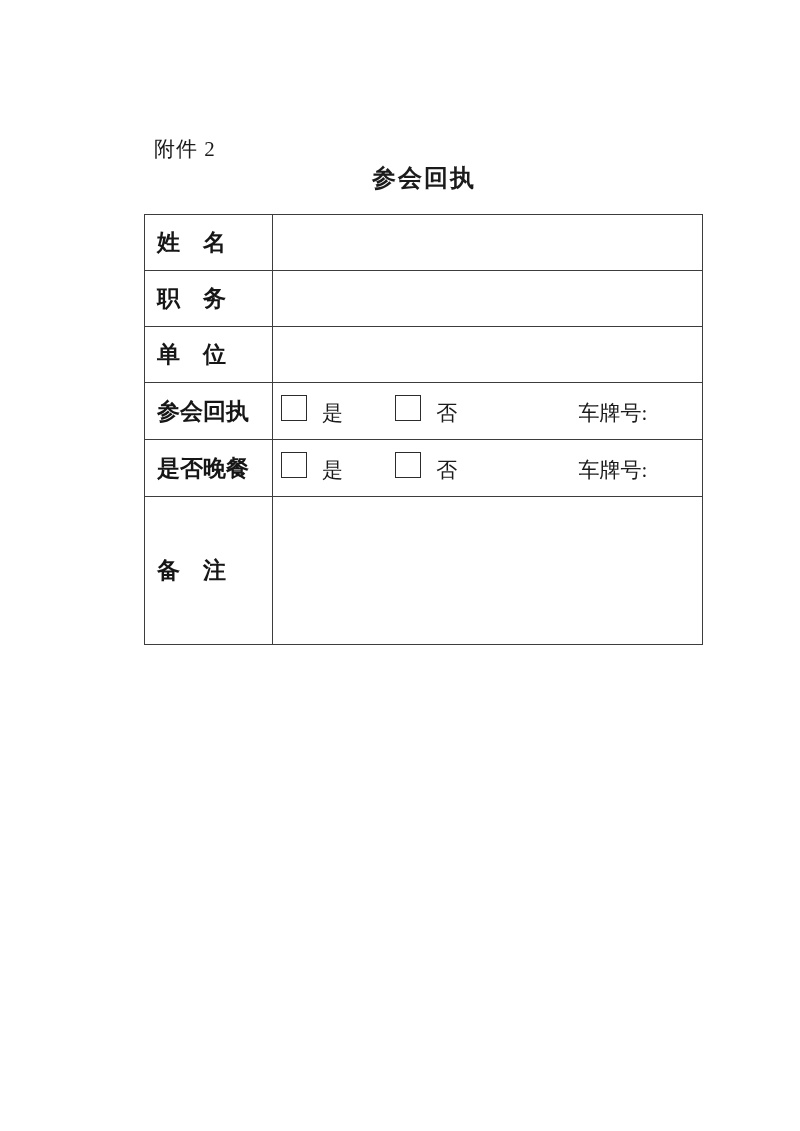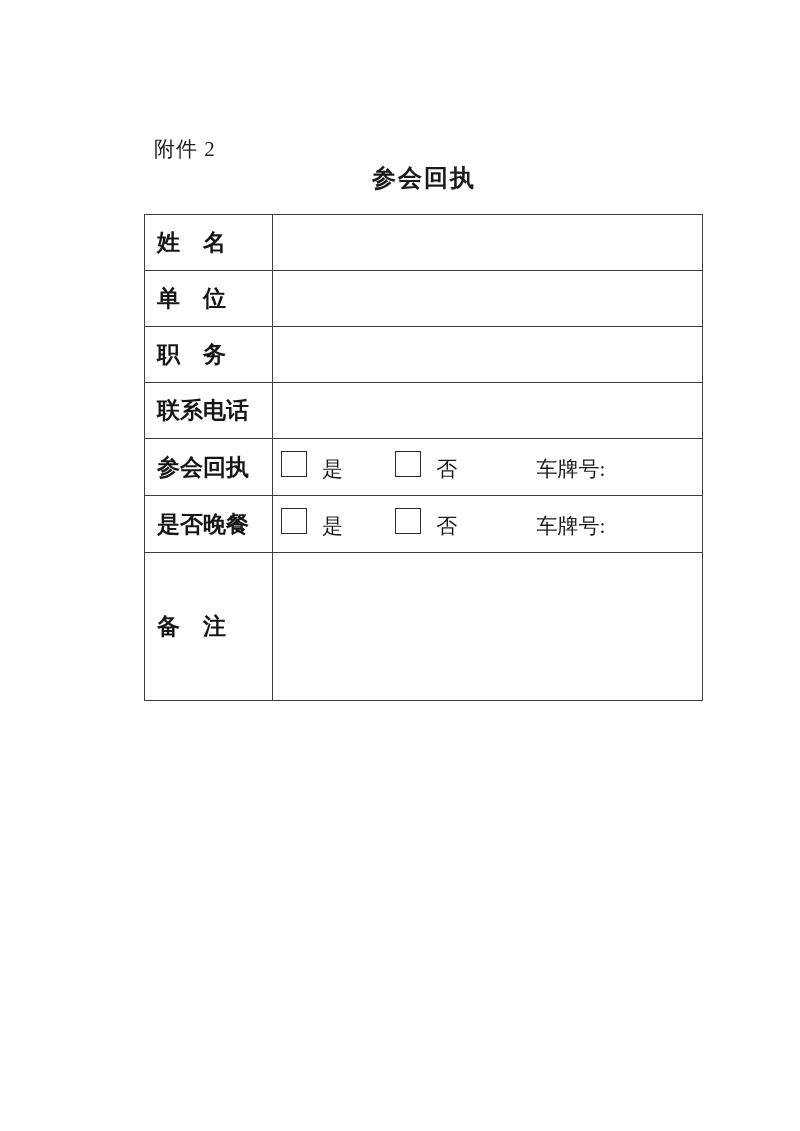--- a/index.html
+++ b/index.html
@@ -60,53 +60,49 @@
   .cb {
     display: inline-block;
     width: 14px;
     height: 14px;
     border: 1px solid #2c2c2c;
     background: #ffffff;
     vertical-align: -1px;
     margin-right: 3px;
   }
   .gap1 { margin-left: 35px; }
-  .plate-label { margin-left: 50px; }
+  .plate-label { margin-left: 92px; }
   .opt-label { letter-spacing: 0; }
 </style>
 </head>
 <body>
 
 <div class="page">
 
   <div class="attachment">附件 2</div>
 
   <div class="title">参会回执</div>
 
   <table class="form-table">
     <tbody>
       <tr class="r-std">
         <td class="label-cell">姓　名</td>
         <td class="value-cell"></td>
       </tr>
 
       <tr class="r-std">
-        <td class="label-cell">单　位</td>
-        <td class="value-cell"></td>
-      </tr>
-
-      <tr class="r-std">
         <td class="label-cell">职　务</td>
         <td class="value-cell"></td>
       </tr>
 
       <tr class="r-std">
-        <td class="label-cell">联系电话</td>
+        <td class="label-cell">单　位</td>
         <td class="value-cell"></td>
       </tr>
+
 
       <tr class="r-std">
         <td class="label-cell">参会回执</td>
         <td class="value-cell">
           <span class="cb"></span><span class="opt-label">是</span>
           <span class="cb gap1"></span><span class="opt-label">否</span>
           <span class="plate-label">车牌号:</span><span></span>
         </td>
       </tr>
 

